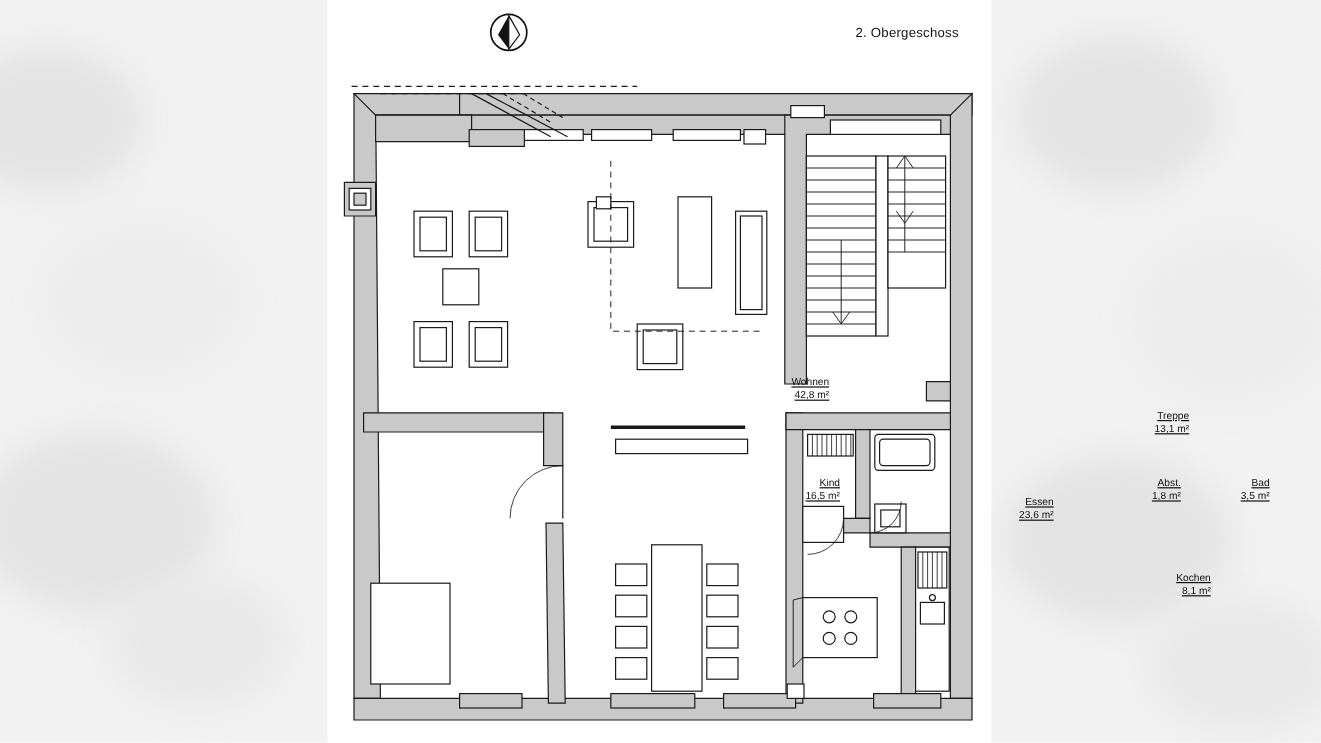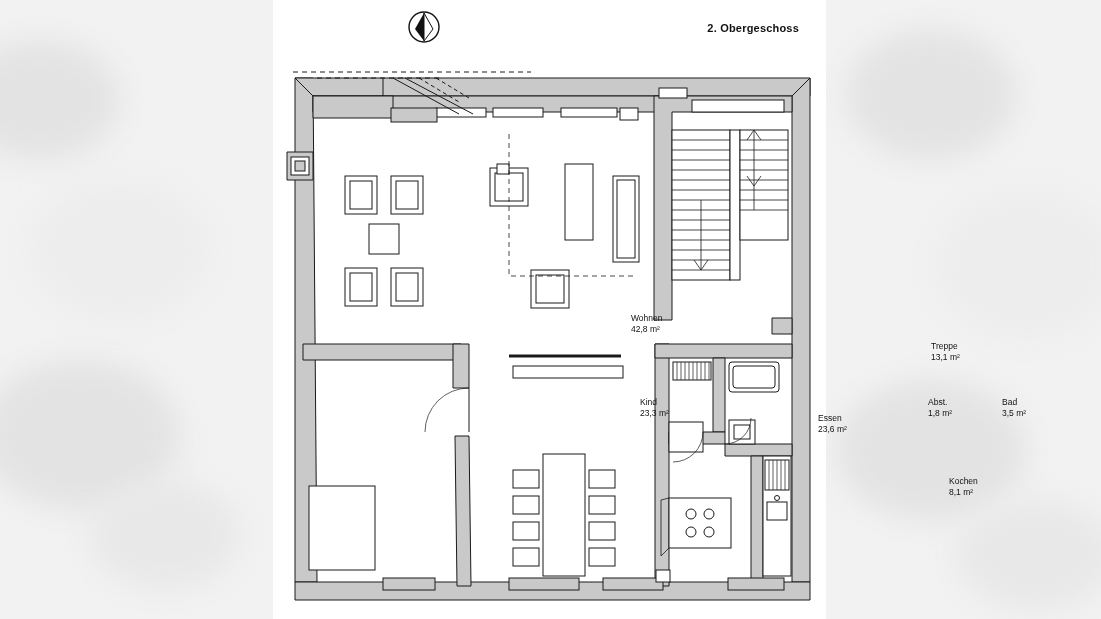--- a/index.html
+++ b/index.html
@@ -40,39 +40,40 @@
     top: 0;
     width: 553px;
     height: 619px;
     background: #ffffff;
   }
   .plan-title {
     position: absolute;
     right: 27px;
     top: 22px;
     font-size: 11px;
-    font-weight: bold;
+    font-weight: normal;
     color: #111;
     letter-spacing: 0.2px;
     white-space: nowrap;
   }
   .north {
     position: absolute;
     left: 132px;
     top: 8px;
     width: 38px;
     height: 38px;
   }
   .room-label {
     position: absolute;
     font-size: 8.5px;
     line-height: 11px;
     color: #111;
-    text-align: left;
+    text-align: right;
     white-space: nowrap;
+    text-decoration: underline;
   }
   .room-label .nm { display: block; }
   .room-label .ar { display: block; }
   svg { display: block; }
 </style>
 </head>
 <body>
 
 <div id="stage">
 
@@ -293,21 +294,21 @@
       <span class="ar">42,8 m²</span>
     </div>
 
     <div class="room-label" style="left:658px; top:313px; width:60px;margin-top:28px;">
       <span class="nm">Treppe</span>
       <span class="ar">13,1 m²</span>
     </div>
 
     <div class="room-label" style="left:367px; top:397px; width:60px;">
       <span class="nm">Kind</span>
-      <span class="ar">23,3 m²</span>
+      <span class="ar">16,5 m²</span>
     </div>
 
     <div class="room-label" style="left:545px; top:413px; width:60px;">
       <span class="nm">Essen</span>
       <span class="ar">23,6 m²</span>
     </div>
 
     <div class="room-label" style="left:655px; top:397px; width:56px;">
       <span class="nm">Abst.</span>
       <span class="ar">1,8 m²</span>

